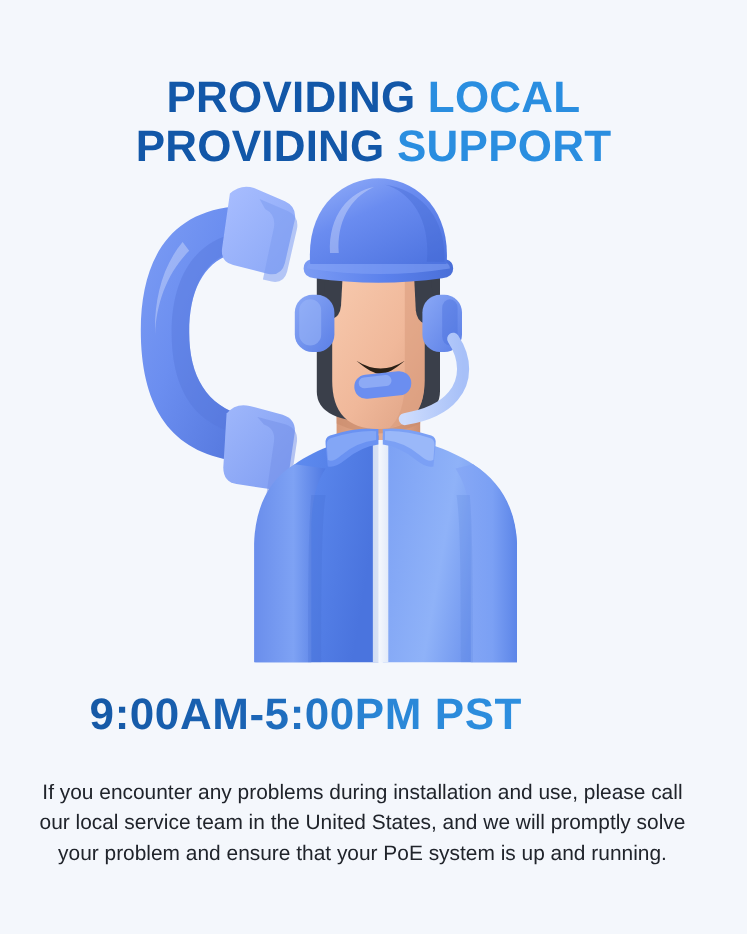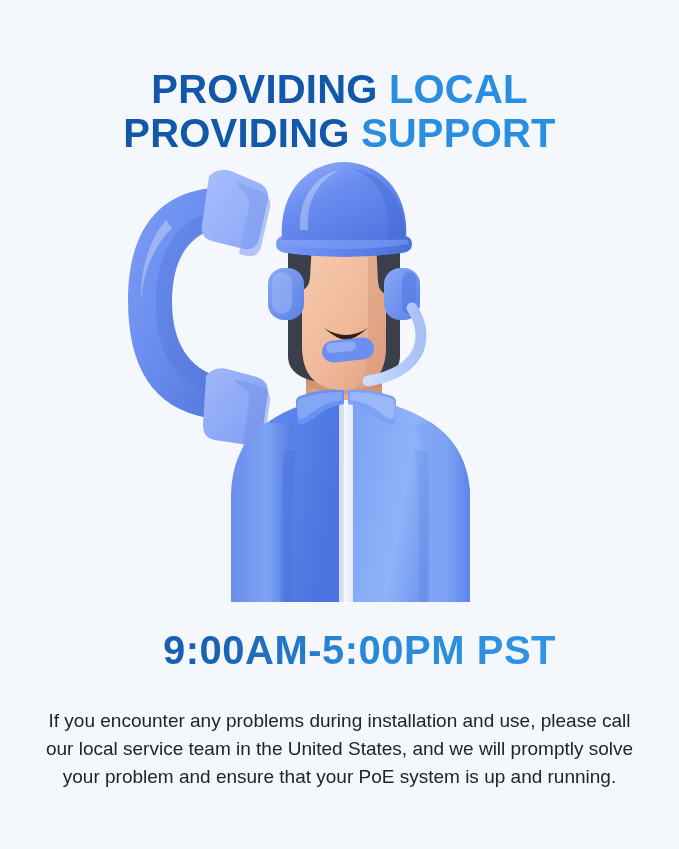--- a/index.html
+++ b/index.html
@@ -36,37 +36,37 @@
   .headline .ln { display: block; white-space: nowrap; }
   .tone-dark  { color: #1257a8; }
   .tone-light { color: #2a8ee0; }
 
   
   .hours {
     position: absolute;
     top: 627px;
     left: 0;
     width: 556px;
-    text-align: right;
+    text-align: center;
     font-size: 40px;
     font-weight: 700;
     letter-spacing: 0.5px;
     line-height: 46px;
     background-image: linear-gradient(95deg, #12529d 0%, #1a63b4 40%, #2a86d6 62%, #2f95e6 100%);
     -webkit-background-clip: text;
     background-clip: text;
     color: transparent;
     -webkit-text-fill-color: transparent;
   }
 
   
   .blurb {
     position: absolute;
     top: 688px;
-    left: 40px;
+    left: 30px;
     width: 599px;
     text-align: center;
     font-size: 19px;
     line-height: 28px;
     color: #20242b;
     font-weight: 400;
   }
 
   
   .art {

